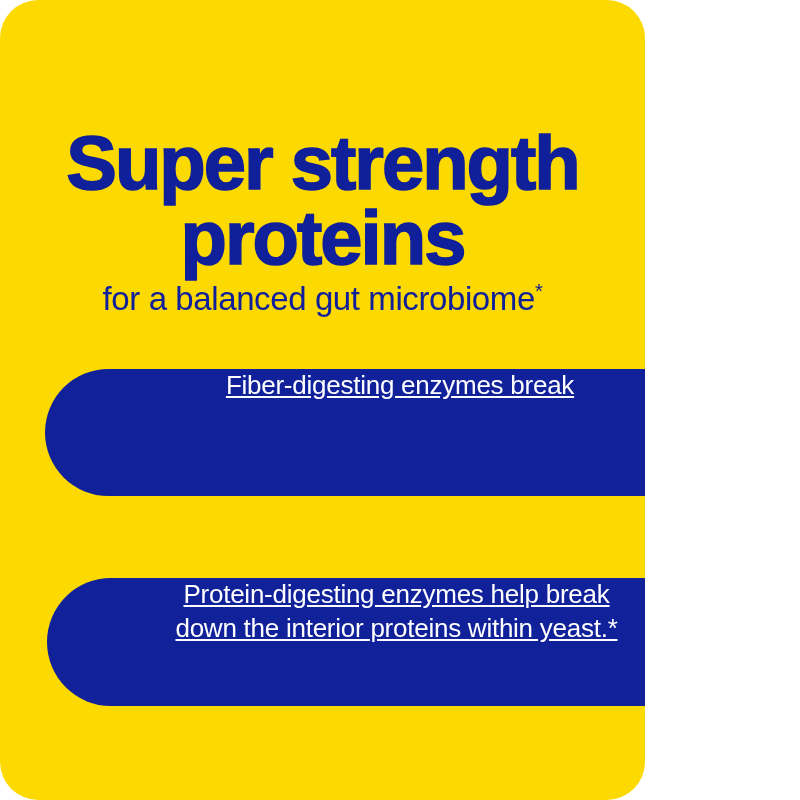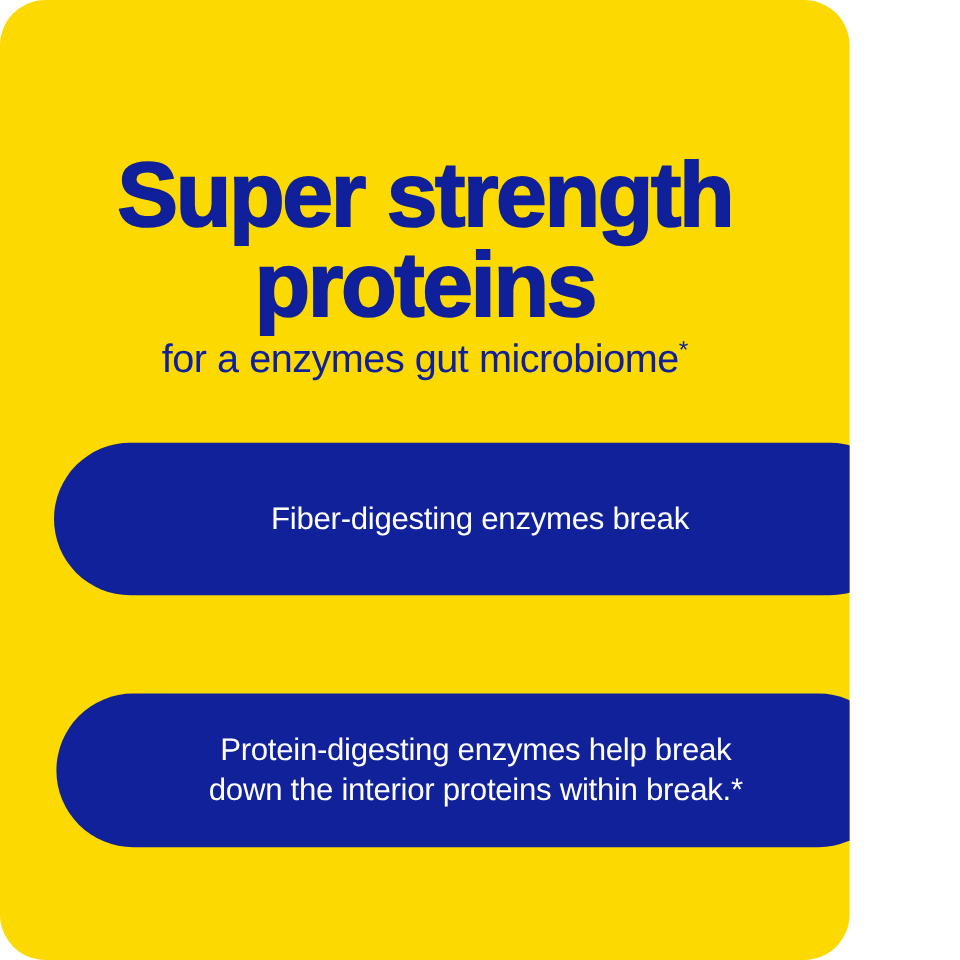--- a/index.html
+++ b/index.html
@@ -13,21 +13,21 @@
     overflow: hidden;
     font-family: "Liberation Sans", sans-serif;
     -webkit-font-smoothing: antialiased;
   }
 
   
   .promo-card {
     position: absolute;
     left: 0;
     top: 0;
-    width: 708px;
+    width: 645px;
     height: 800px;
     box-sizing: border-box;
     background: #FCD900;
     border-radius: 38px;
     overflow: hidden;
   }
 
   
   .headline {
     position: absolute;
@@ -69,30 +69,31 @@
     line-height: 0;
   }
 
   
   .pill {
     position: absolute;
     box-sizing: border-box;
     background: #10219A;
     border-radius: 999px;
     display: flex;
-    align-items: center;
+    align-items: flex-start;
     justify-content: center;
     text-align: center;
     color: #ffffff;
     font-family: "Liberation Sans", sans-serif;
     font-weight: normal;
     font-size: 26px;
     line-height: 1.30;
     letter-spacing: -0.25px;
     padding: 0 54px;
+    text-decoration: underline;
   }
   .pill-1 {
     left: 45px;
     top: 369px;
     width: 710px;
     height: 127px;
   }
   .pill-2 {
     left: 47px;
     top: 538px;
@@ -111,28 +112,28 @@
 </head>
 <body>
 
 <div class="promo-card">
 
   <h1 class="headline">
     <span class="headline-line">Super strength</span>
     <span class="headline-line">proteins</span>
   </h1>
 
-  <p class="subtitle"><span>for a enzymes gut microbiome</span><span class="sup">*</span></p>
+  <p class="subtitle"><span>for a balanced gut microbiome</span><span class="sup">*</span></p>
 
   <div class="pill pill-1">
     <span class="pill-text">
       <span class="pill-line">Fiber-digesting enzymes break</span>
     </span>
   </div>
 
   <div class="pill pill-2">
     <span class="pill-text">
       <span class="pill-line">Protein-digesting enzymes help break</span>
-      <span class="pill-line">down the interior proteins within break.*</span>
+      <span class="pill-line">down the interior proteins within yeast.*</span>
     </span>
   </div>
 
 </div>
 
 </body></html>

